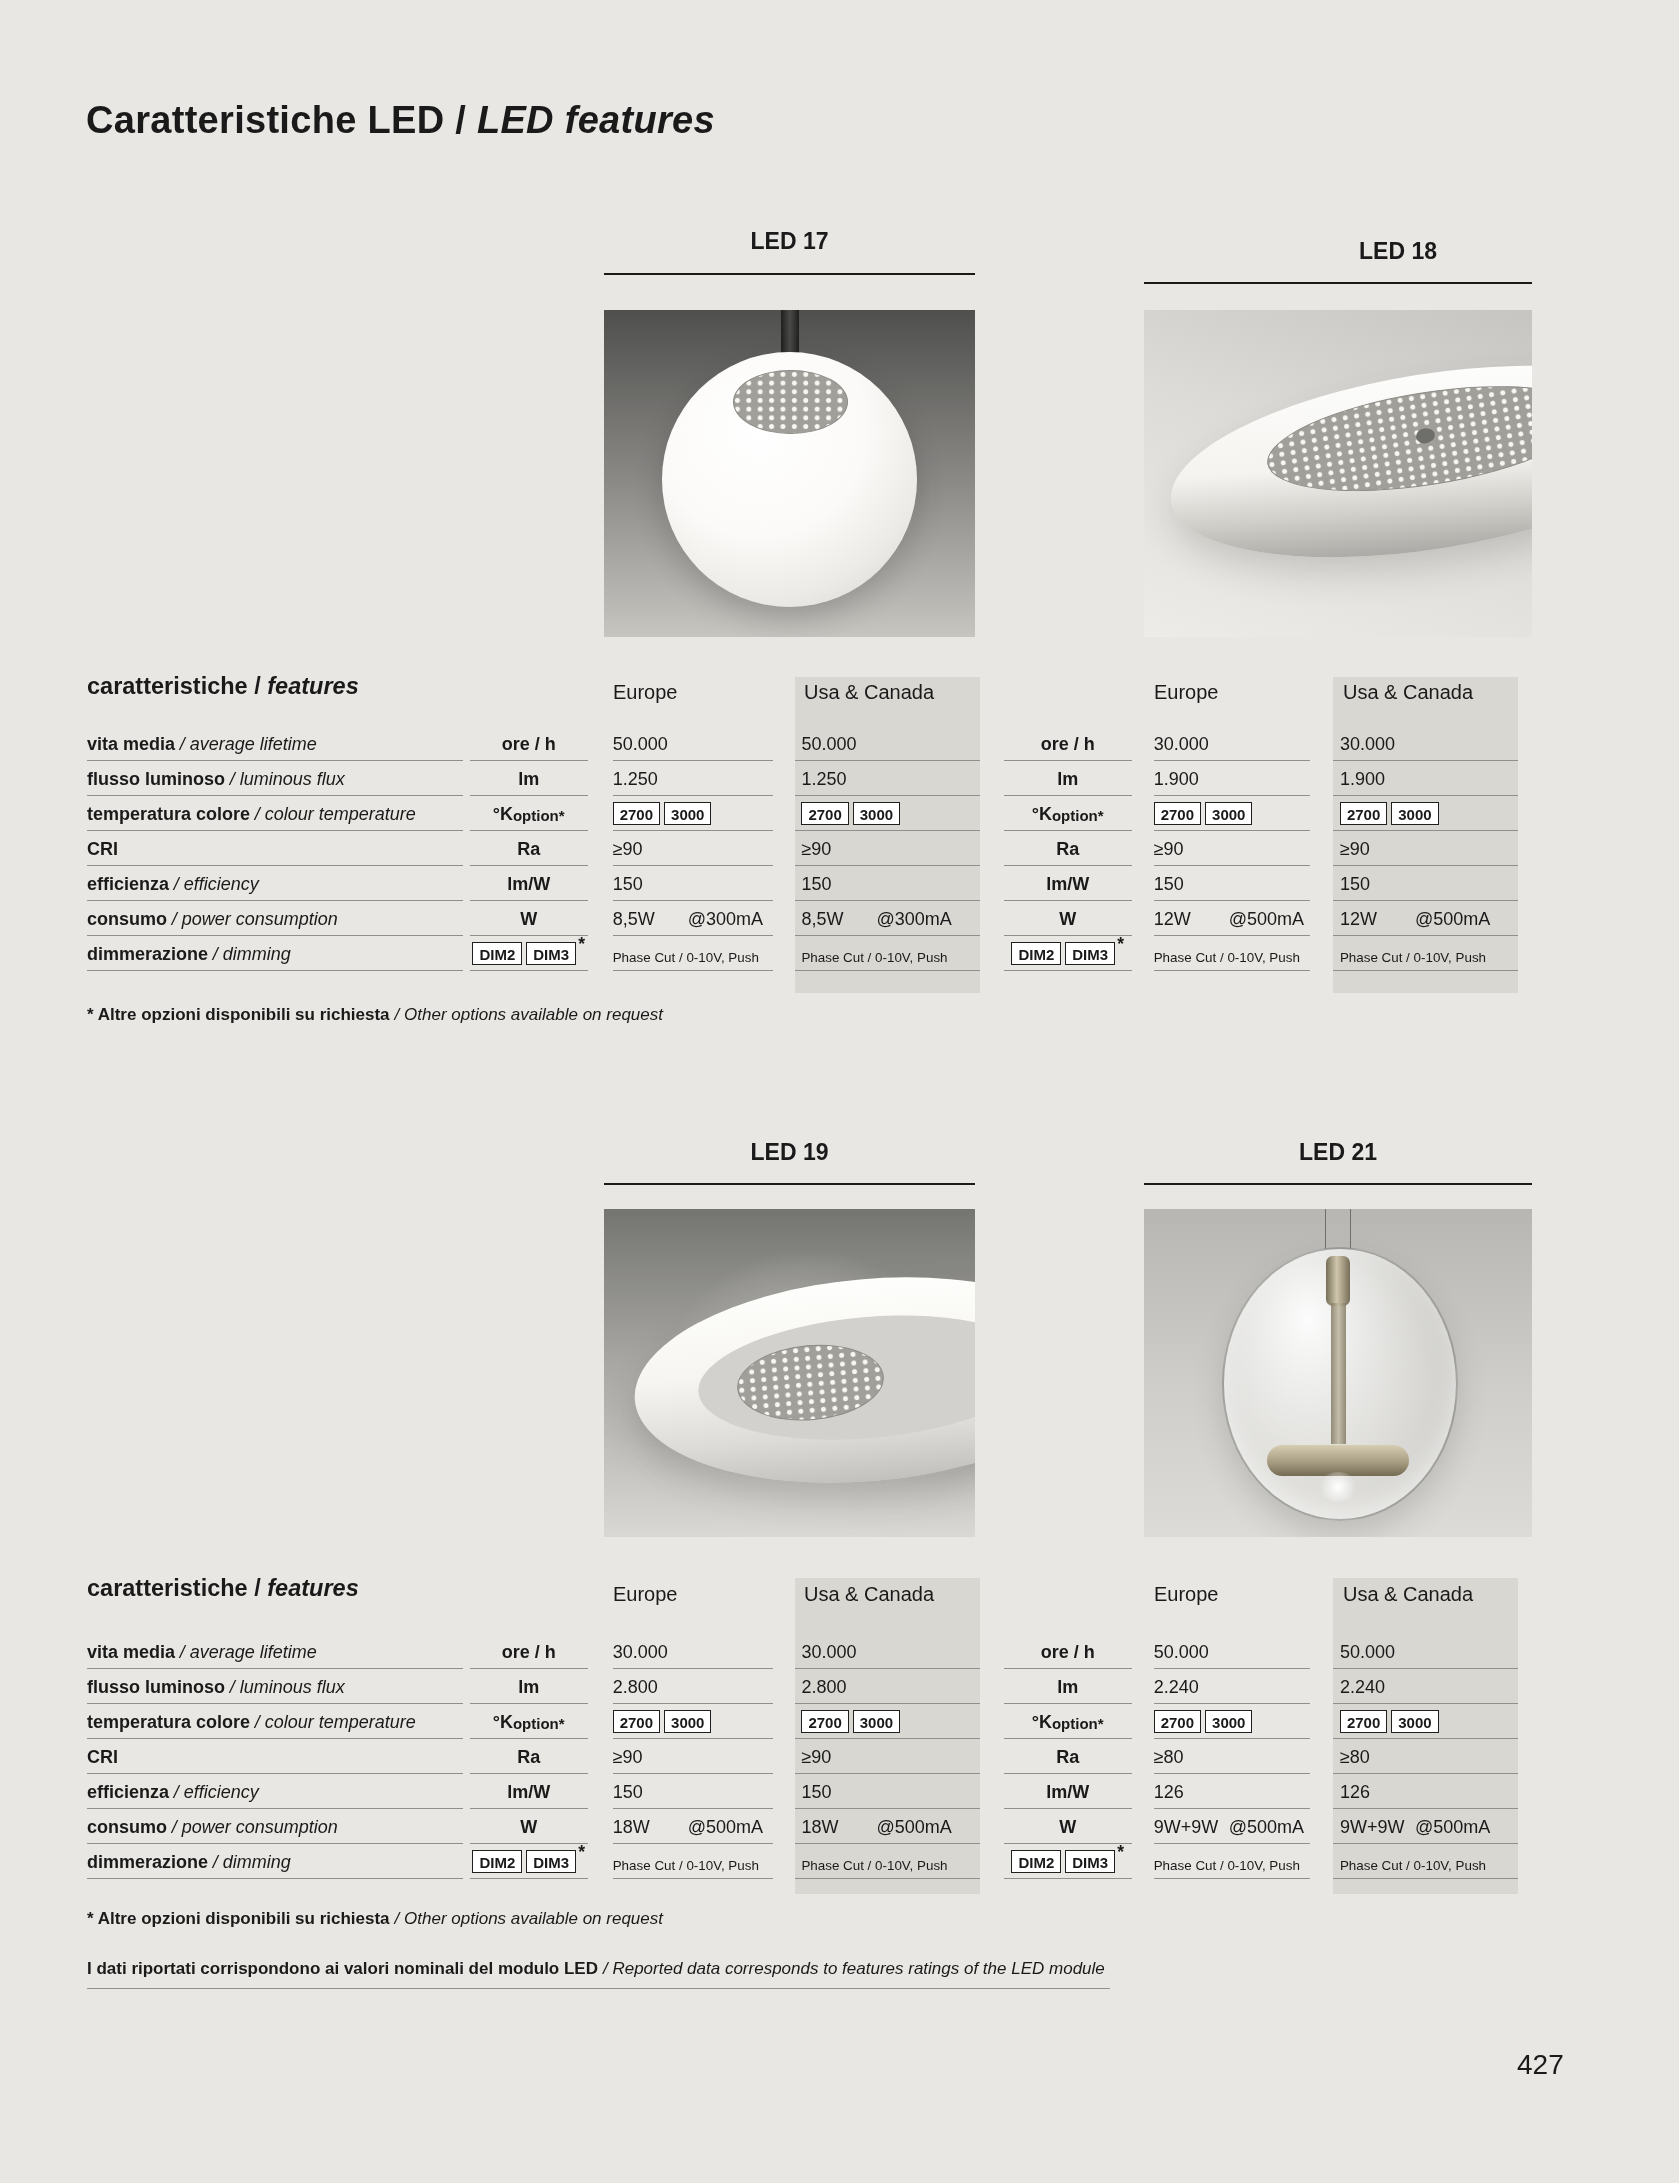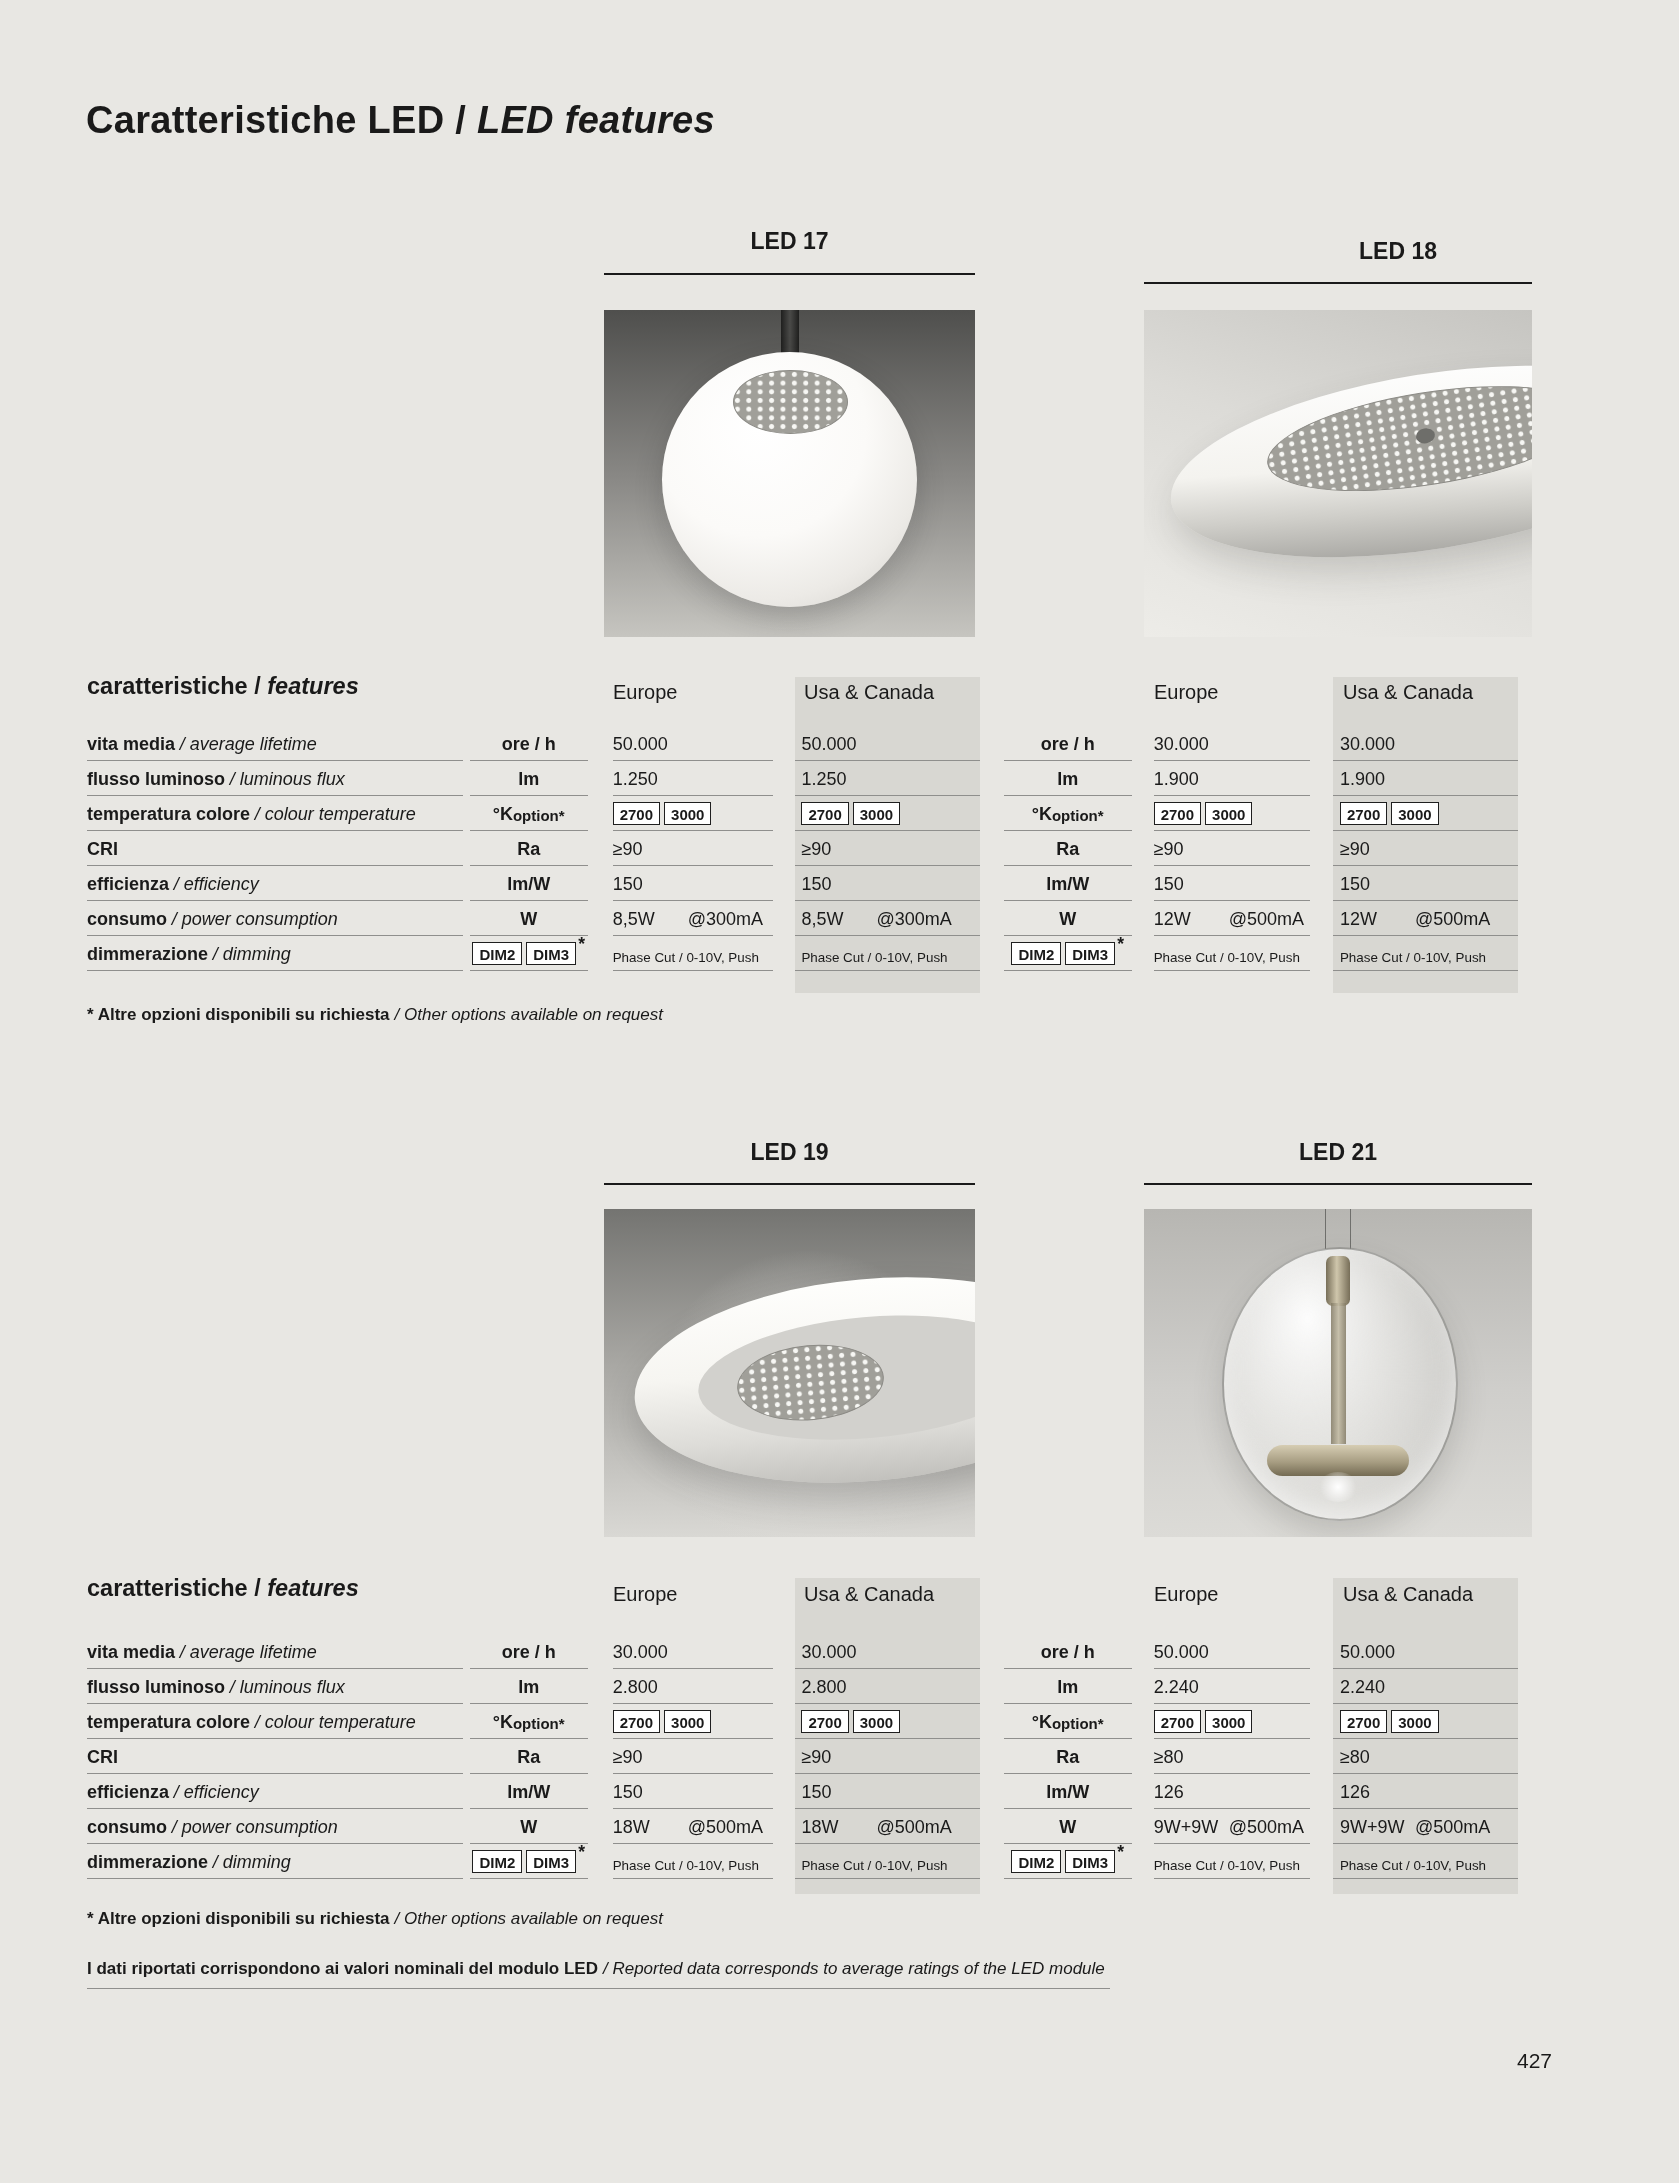--- a/index.html
+++ b/index.html
@@ -39,21 +39,21 @@
   .kbox + .kbox{margin-left:4px;}
   .dim-star{font-weight:bold;font-size:17.5px;margin-left:2px;position:relative;top:-10.7px;}
   .small{font-size:13.4px;}
   .cw{display:inline-block;min-width:75px;}
 
   .footnote{font-size:17px;}
   .fb{font-weight:bold;}
   .fi{font-style:italic;margin-left:5px;}
   .footer-note{font-size:17px;display:inline-block;border-bottom:1.3px solid #8f8f8d;
                padding-bottom:9.4px;padding-right:5.4px;}
-  .page-number{font-size:21px;}
+  .page-number{font-size:28px;}
 
   
   .img17{background:radial-gradient(circle at 50% 58%, rgba(214,213,209,.9) 0%, rgba(214,213,209,0) 50%),
                     linear-gradient(180deg,#4f4f4d 0%,#8a8986 52%,#c6c5c0 100%);}
   .stem{position:absolute;left:177px;top:0;width:17.5px;height:52px;
         background:linear-gradient(90deg,#1f1f1e,#4a4a48,#1f1f1e);}
   .sphere{position:absolute;left:58px;top:42px;width:255px;height:255px;border-radius:50%;
           background:radial-gradient(circle at 38% 30%,#ffffff 0%,#fbfaf8 45%,#eceae6 72%,#cfcdc8 100%);
           box-shadow:0 12px 27px rgba(40,40,38,.25);}
   .led-dots{background-color:#a09f99;
@@ -474,19 +474,19 @@
       <div class="cell c-usa2 small">Phase Cut / 0-10V, Push</div>
     </div>
 
   </div>
 
   <div class="abs footnote" style="left:87px;top:1909px;">
     <span class="fb">* Altre opzioni disponibili su richiesta</span><span class="fi">/ Other options available on request</span>
   </div>
 
   <div class="abs" style="left:87px;top:1959px;">
-    <span class="footer-note"><span class="fb">I dati riportati corrispondono ai valori nominali del modulo LED</span><span class="fi">/ Reported data corresponds to average ratings of the LED module</span></span>
+    <span class="footer-note"><span class="fb">I dati riportati corrispondono ai valori nominali del modulo LED</span><span class="fi">/ Reported data corresponds to features ratings of the LED module</span></span>
   </div>
 
   <div class="abs page-number" style="left:1517px;top:2049px;">427</div>
 
 </div>
 
 
 </body></html>

